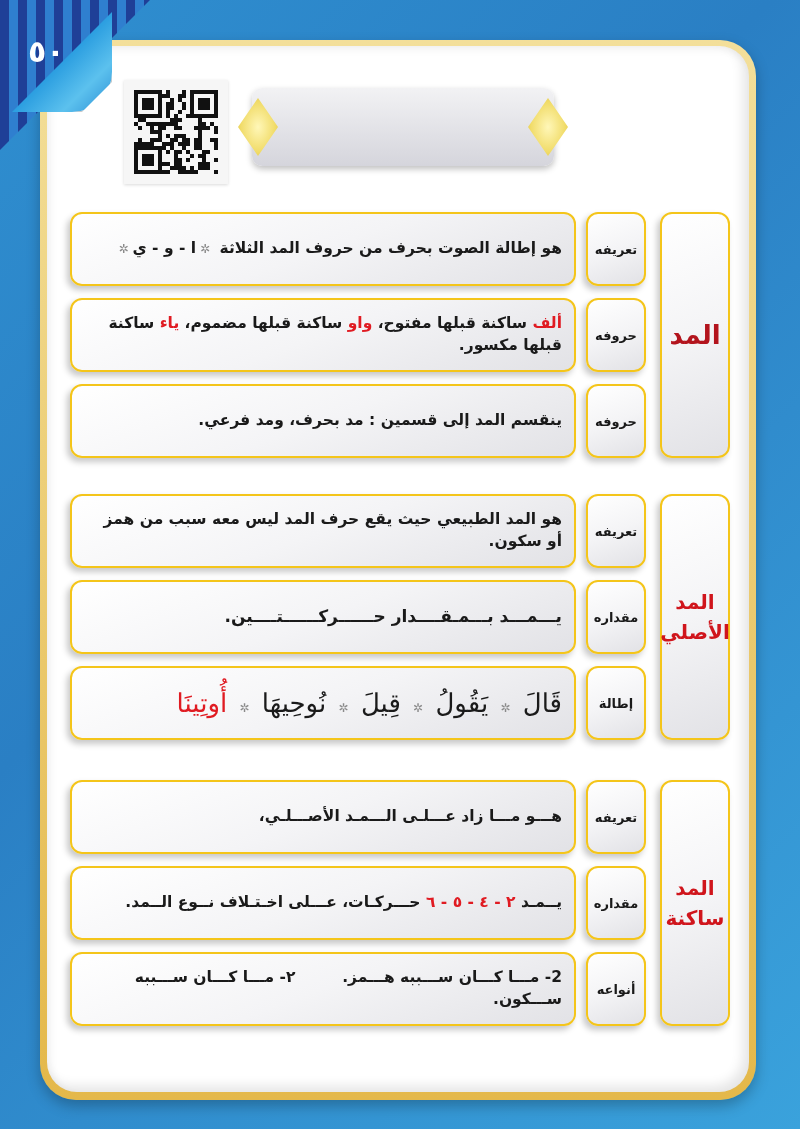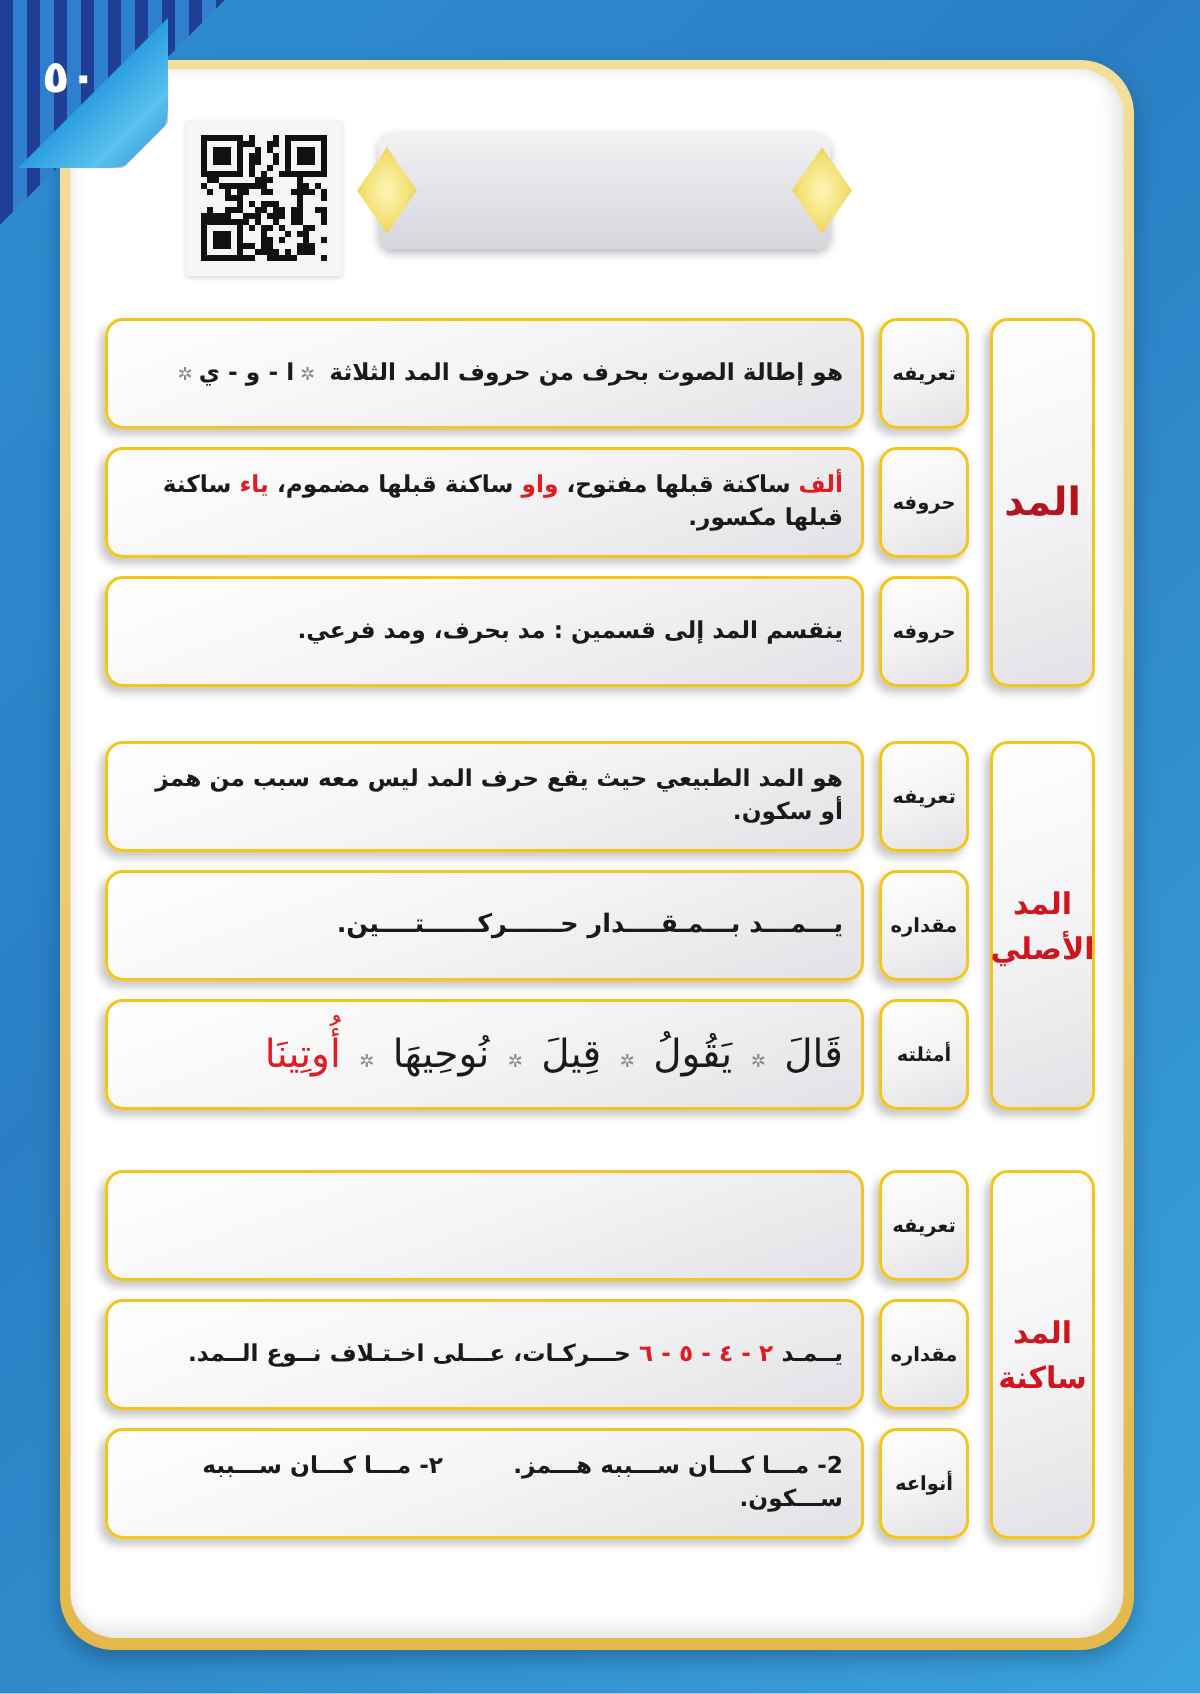--- a/index.html
+++ b/index.html
@@ -620,21 +620,21 @@
 </div>
 
 <div class="box label-box" style="top:580px;">
   <span class="label-text">مقداره</span>
 </div>
 <div class="box content-box" style="top:580px;">
   <div class="content-text" style="font-size:17px;">يـــمـــد بـــمـقــــدار حــــــركــــــتــــين.</div>
 </div>
 
 <div class="box label-box" style="top:666px;">
-  <span class="label-text">أمثلته</span>
+  <span class="label-text">إطالة</span>
 </div>
 <div class="box content-box" style="top:666px;">
   <div class="content-text examples">
     <span>قَالَ</span>
     <span class="orn">✲</span>
     <span>يَقُولُ</span>
     <span class="orn">✲</span>
     <span>قِيلَ</span>
     <span class="orn">✲</span>
     <span>نُوحِيهَا</span>
@@ -648,20 +648,21 @@
     <div>المد</div>
     <div>ساكنة</div>
   </div>
 </div>
 
 <div class="box label-box" style="top:780px;">
   <span class="label-text">تعريفه</span>
 </div>
 <div class="box content-box" style="top:780px;">
   <div class="content-text">
+    <div>هـــو مـــا زاد عـــلـى الـــمـد الأصـــلـي،</div>
   </div>
 </div>
 
 <div class="box label-box" style="top:866px;">
   <span class="label-text">مقداره</span>
 </div>
 <div class="box content-box" style="top:866px;">
   <div class="content-text">
     <span>يــمـد</span>
     <span class="red">٢ - ٤ - ٥ - ٦</span>

